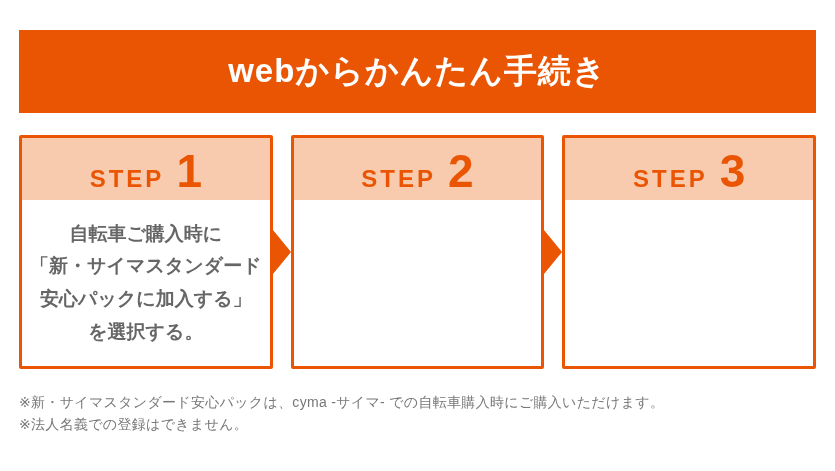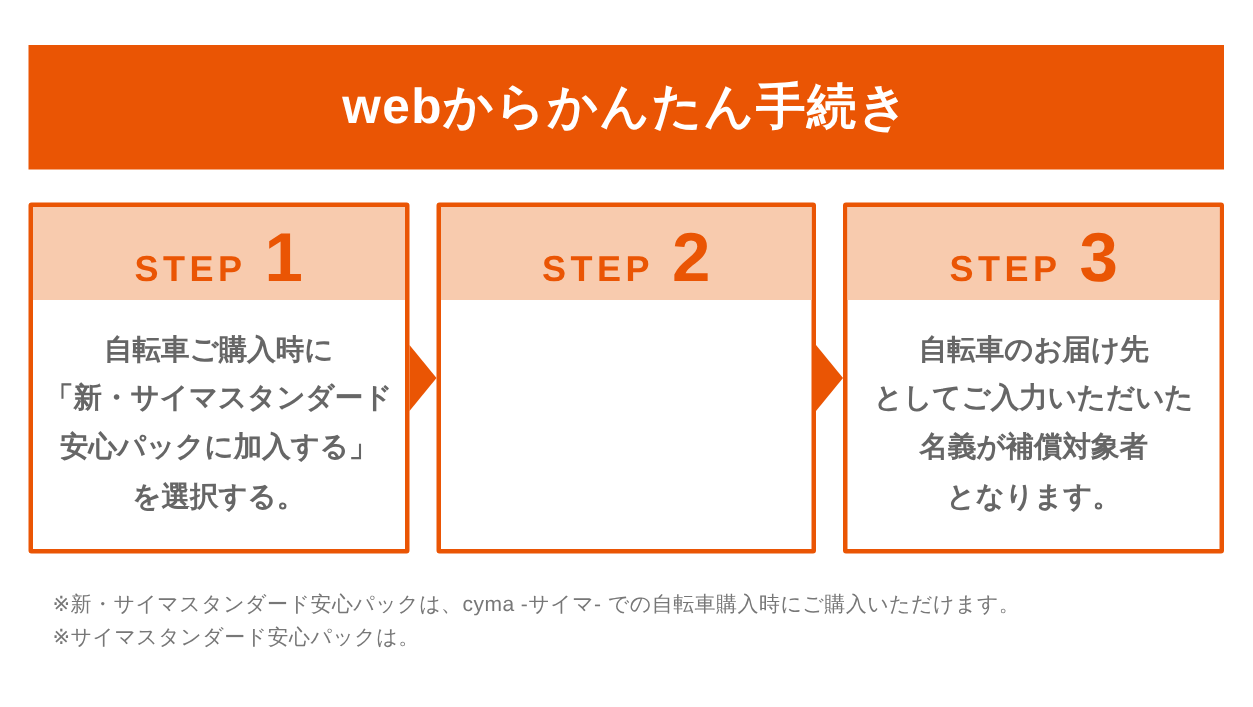--- a/index.html
+++ b/index.html
@@ -89,21 +89,20 @@
     width: 0;
     height: 0;
     align-self: center;
     border-top: 22px solid transparent;
     border-bottom: 22px solid transparent;
     border-left: 18px solid var(--accent, #EA5504);
   }
   .notes {
     margin-top: 22px;
     padding-left: 0;
-    margin-left: 16px;
   }
   .notes p {
     color: var(--note-text, #777777);
     font-size: 14px;
     line-height: 22px;
     letter-spacing: 0.3px;
   }
 </style>
 </head>
 <body>
@@ -136,26 +135,22 @@
       </div>
     </div>
 
     <div class="arrow"></div>
 
     <div class="step-box">
       <div class="step-head">
         <span class="step-word">STEP</span>
         <span class="step-num">3</span>
       </div>
-      <div class="step-body">自転車のお届け先
-としてご入力いただいた
-名義が補償対象者
-となります。</div>
     </div>
 
   </div>
 
   <div class="notes">
     <p>※新・サイマスタンダード安心パックは、cyma -サイマ- での自転車購入時にご購入いただけます。</p>
-    <p>※サイマスタンダード安心パックは。</p>
+    <p>※法人名義での登録はできません。</p>
   </div>
 
 </div>
 
 </body></html>

